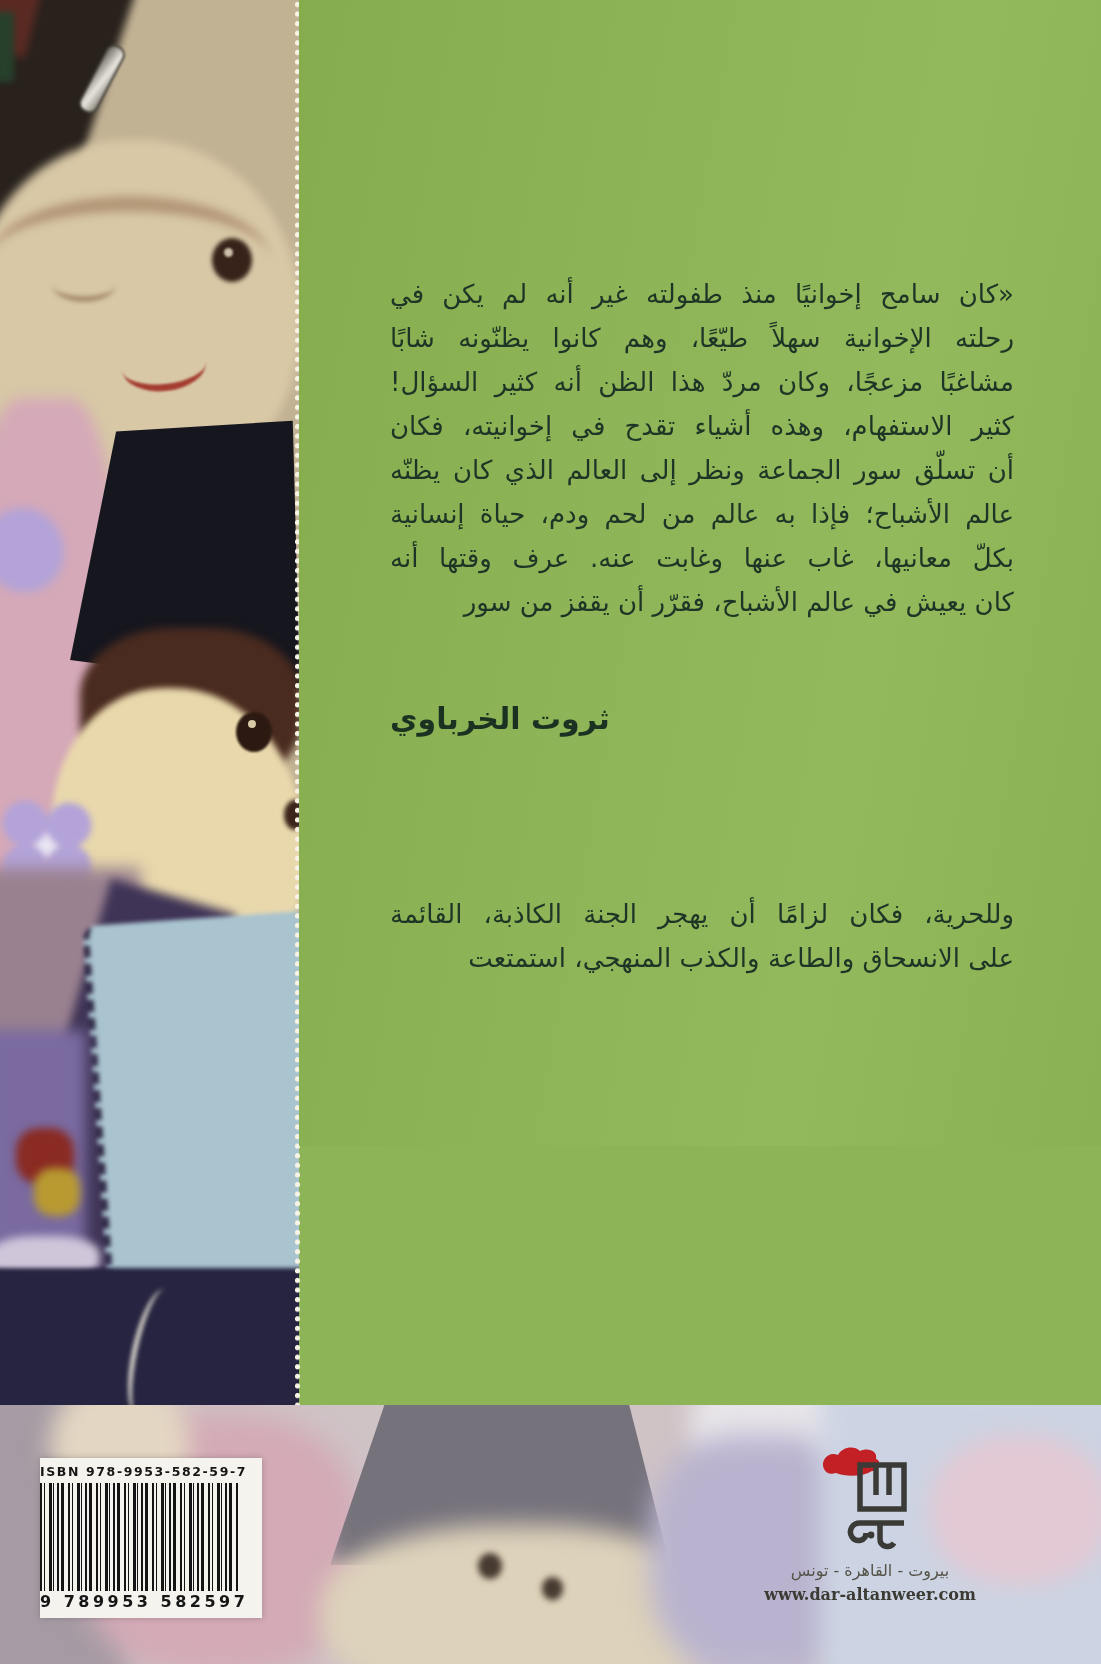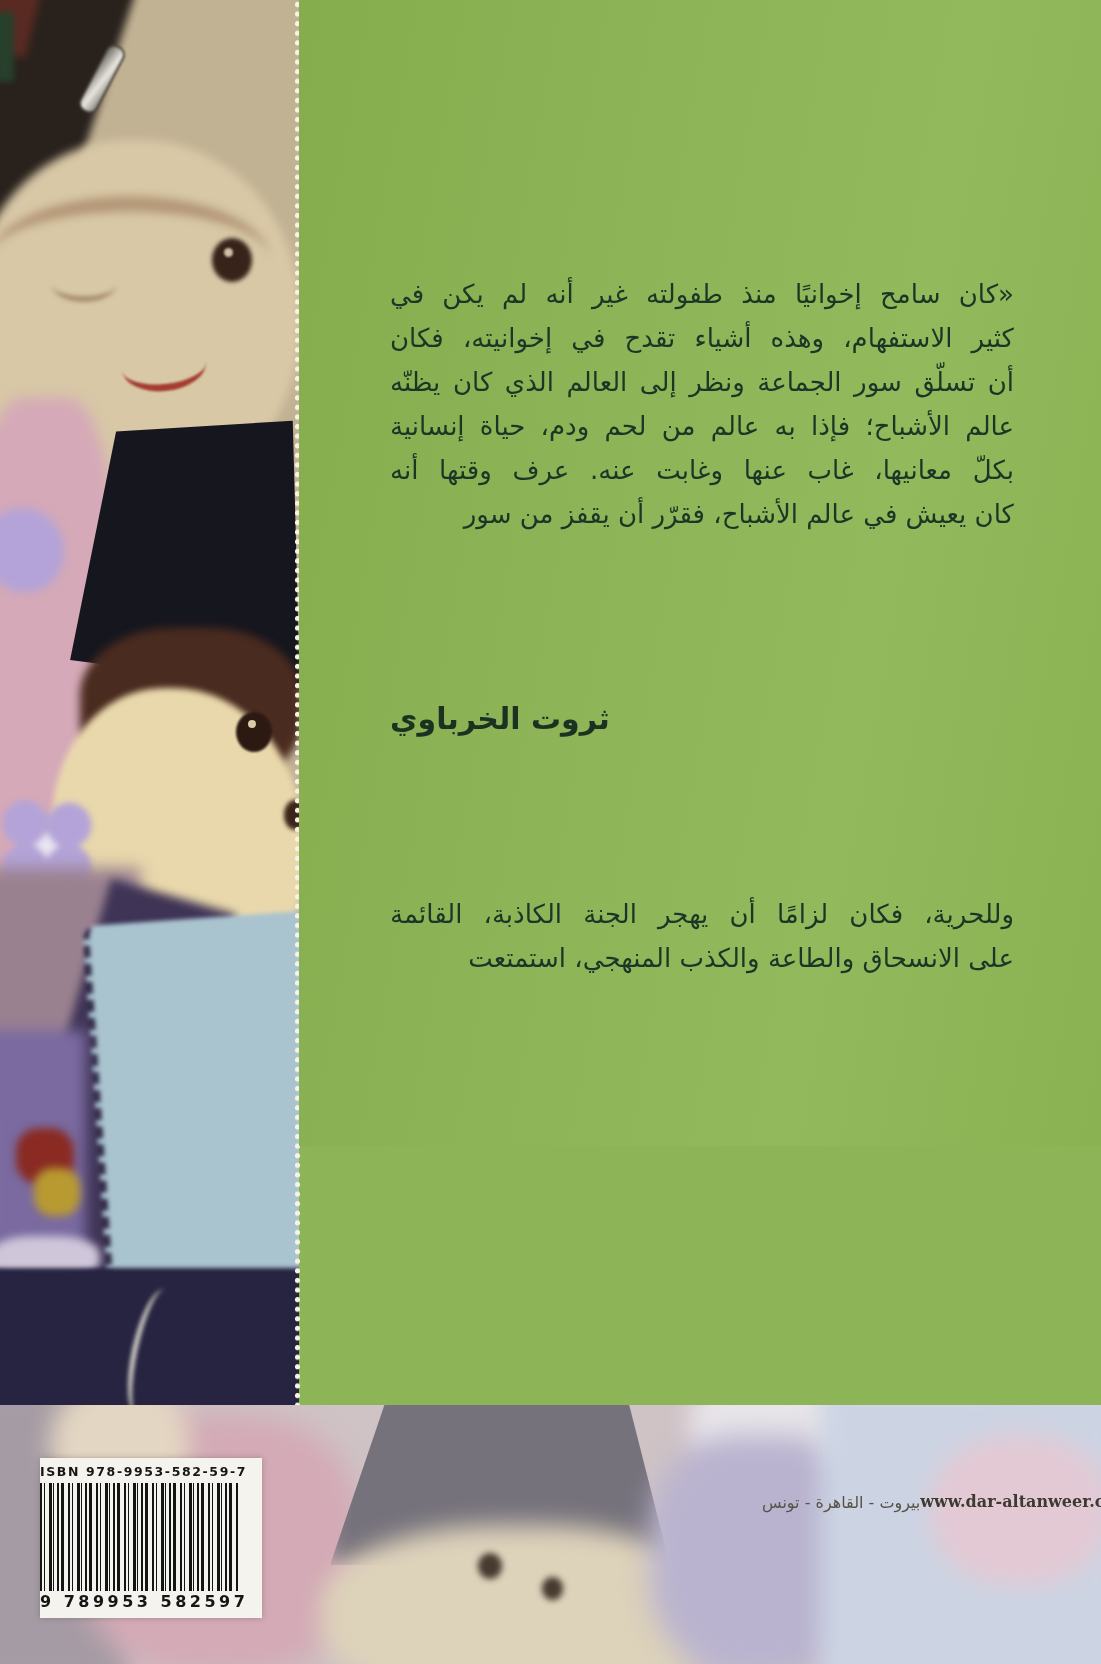--- a/index.html
+++ b/index.html
@@ -91,21 +91,21 @@
     background:repeating-linear-gradient(90deg,
       #141414 0 2px,#f4f3ee 2px 4px,
       #141414 4px 5px,#f4f3ee 5px 9px,
       #141414 9px 12px,#f4f3ee 12px 13px,
       #141414 13px 14px,#f4f3ee 14px 17px,
       #141414 17px 19px,#f4f3ee 19px 21px,
       #141414 21px 24px,#f4f3ee 24px 28px);
   }
   .barcode-digits{margin-top:1px;font-size:16px;font-weight:bold;letter-spacing:3.5px;color:#161616;white-space:nowrap;}
   
-  .publisher{position:absolute;left:762px;top:38px;width:216px;display:flex;flex-direction:row;align-items:center;}
+  .publisher{position:absolute;left:762px;top:38px;width:216px;display:flex;flex-direction:column;align-items:center;}
   .publisher-logo{width:104px;height:112px;}
   .publisher-cities{margin-top:6px;direction:rtl;font-size:16px;color:#555347;white-space:nowrap;}
   .publisher-website{margin-top:5px;font-family:"DejaVu Serif",serif;font-weight:bold;font-size:16px;color:#3b3a33;white-space:nowrap;}
 </style>
 </head>
 <body>
 
 <div class="page">
 
   <div class="photo-strip">
@@ -137,20 +137,22 @@
     <div class="ps-lightstrip"></div>
     <div class="ps-navy"></div>
     <div class="ps-thread"></div>
   </div>
 
   <div class="perforation"></div>
 
   <div class="green-panel">
     <div class="quote quote1">
         <div class="line">«كان سامح إخوانيًا منذ طفولته غير أنه لم يكن في</div>
+        <div class="line">رحلته الإخوانية سهلاً طيّعًا، وهم كانوا يظنّونه شابًا</div>
+        <div class="line">مشاغبًا مزعجًا، وكان مردّ هذا الظن أنه كثير السؤال!</div>
         <div class="line">كثير الاستفهام، وهذه أشياء تقدح في إخوانيته، فكان</div>
         <div class="line">أن تسلّق سور الجماعة ونظر إلى العالم الذي كان يظنّه</div>
         <div class="line">عالم الأشباح؛ فإذا به عالم من لحم ودم، حياة إنسانية</div>
         <div class="line">بكلّ معانيها، غاب عنها وغابت عنه. عرف وقتها أنه</div>
         <div class="line">كان يعيش في عالم الأشباح، فقرّر أن يقفز من سور</div>
       </div>
     <div class="sig sig1">ثروت الخرباوي</div>
     <div class="quote quote2">
         <div class="line">وللحرية، فكان لزامًا أن يهجر الجنة الكاذبة، القائمة</div>
         <div class="line">على الانسحاق والطاعة والكذب المنهجي، استمتعت</div>

